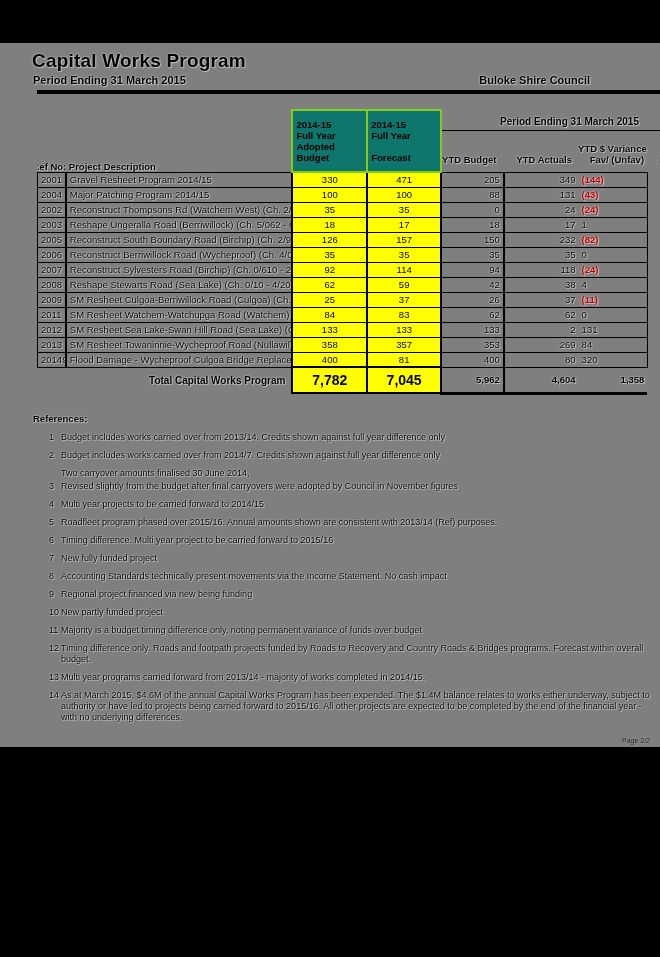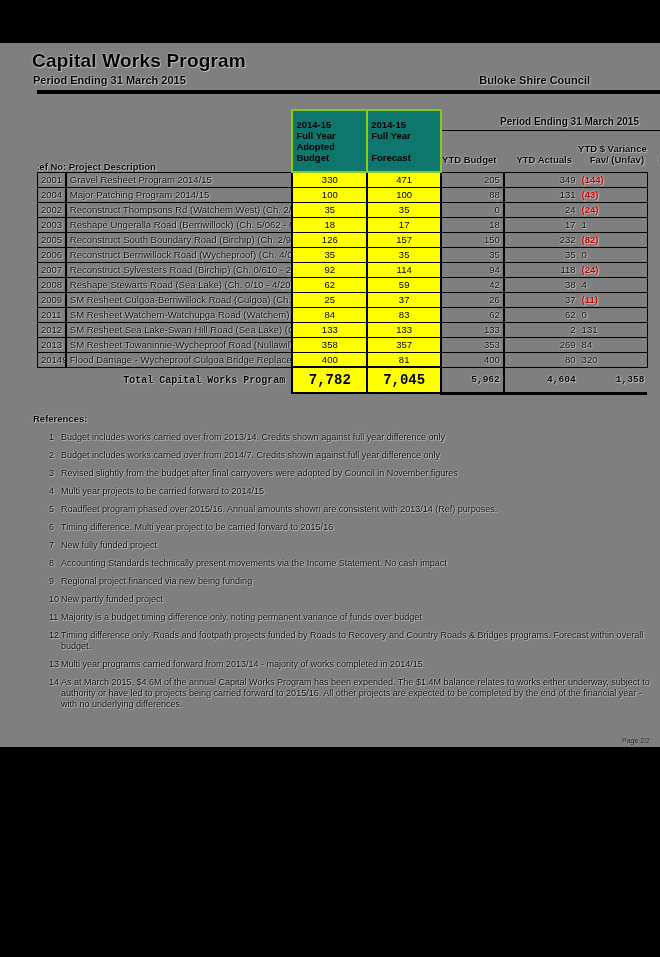--- a/index.html
+++ b/index.html
@@ -49,21 +49,21 @@
     background:#ffff00; border-left:2px solid #000; border-right:2px solid #000;
     text-align:center; text-shadow:none;
   }
   td.cell-ytd-budget { text-align:right; border-right:2px solid #000; }
   td.cell-ytd-actuals { text-align:right; border-right:0;margin-top:32px; }
   td.cell-variance { text-align:left; border-left:0; }
   td.cell-ref { border:0; text-align:center; }
   td.cell-desc { border-left:2px solid #000; }
   .neg { color:#c00000; font-weight:bold; }
 
-  tfoot td { border:0; height:26px; font-weight:bold;font-family:Liberation Mono, monospace; }
+  tfoot td { border:0; height:26px; font-weight:bold; }
   tfoot td.cell-budget, tfoot td.cell-forecast { border:2px solid #000; font-size:14px; }
   tfoot td.total-label { text-align:right; font-size:10px; padding-right:6px; }
   tfoot td.cell-ytd-budget, tfoot td.cell-ytd-actuals, tfoot td.cell-variance {
     text-align:right; border-bottom:3px solid #000; border-top:1px solid #000; }
   tfoot td.cell-ref { text-align:center; }
 
   
   .references { margin-top:18px; font-size:9px; line-height:11px; }
   .ref-heading { font-weight:bold; font-size:9.5px; margin-left:-4px; margin-bottom:8px; }
   .ref-item { display:flex; margin-bottom:7px; }
@@ -277,20 +277,24 @@
     <div class="ref-heading halo">References:</div>
     <div id="ref-list">
         <div class="ref-item">
           <span class="ref-num halo">1</span>
           <span class="ref-text halo">Budget includes works carried over from 2013/14. Credits shown against full year difference only</span>
         </div>
         <div class="ref-item">
           <span class="ref-num halo">2</span>
           <span class="ref-text halo">Budget includes works carried over from 2014/7. Credits shown against full year difference only</span>
         </div>
+        <div class="ref-item lead-line">
+          <span class="ref-num halo"></span>
+          <span class="ref-text halo">Two carryover amounts finalised 30 June 2014,</span>
+        </div>
         <div class="ref-item">
           <span class="ref-num halo">3</span>
           <span class="ref-text halo">Revised slightly from the budget after final carryovers were adopted by Council in November figures</span>
         </div>
         <div class="ref-item">
           <span class="ref-num halo">4</span>
           <span class="ref-text halo">Multi year projects to be carried forward to 2014/15</span>
         </div>
         <div class="ref-item">
           <span class="ref-num halo">5</span>

